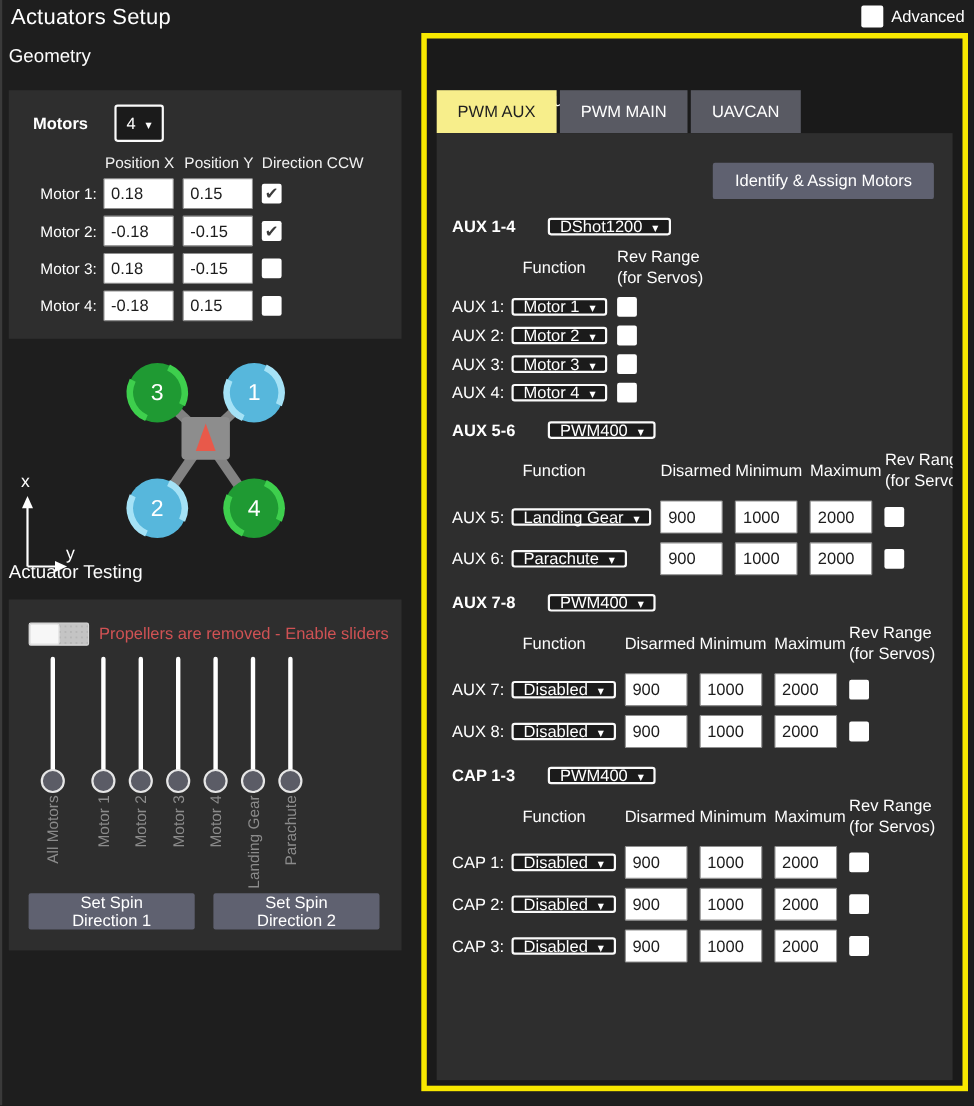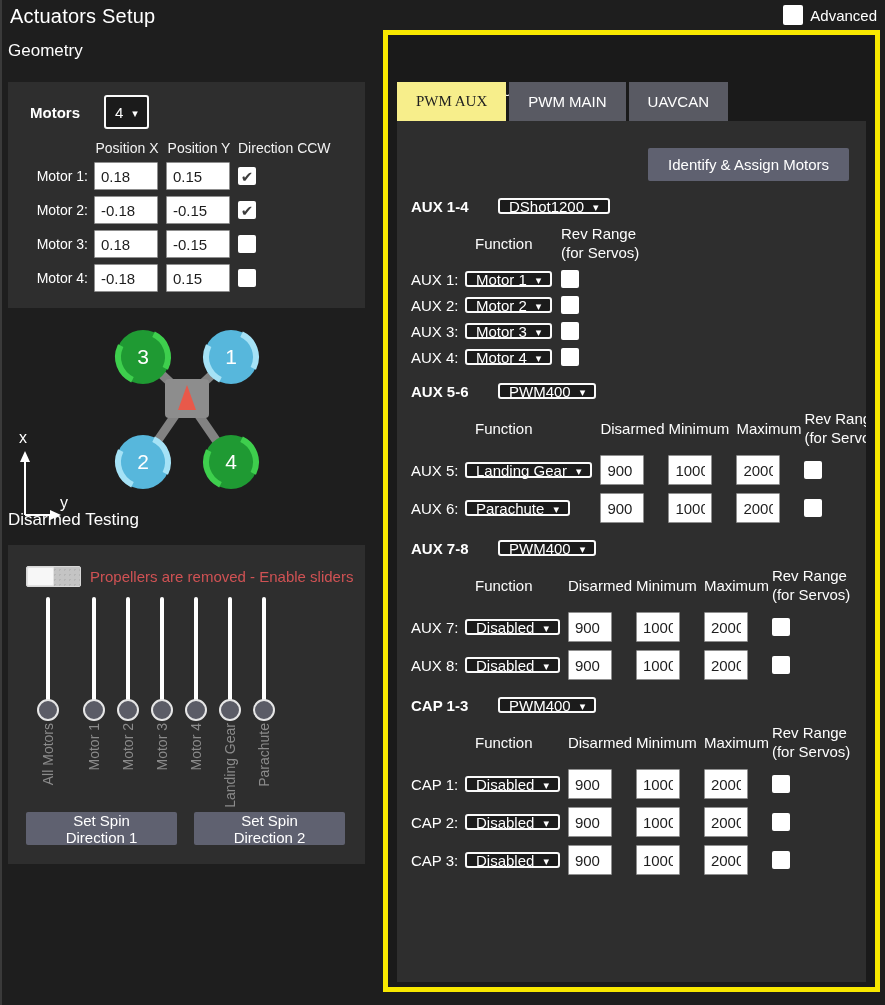--- a/index.html
+++ b/index.html
@@ -67,37 +67,37 @@
   .spin-btns { position:absolute; left:18px; top:267px; display:flex; gap:17px; }
   .spin-btns .btn { width:151px; }
 
   
   #out-panel { position:absolute; left:383px; top:30px; width:497px; height:962px;
                border:5px solid var(--yellow,#f8e800); background:#1a1a1a; }
   #out-title { position:absolute; left:10px; top:12px; font-size:17px;margin-top:34px; }
   #out-tabs { position:absolute; left:9px; top:47px; display:flex; gap:3px; }
   .tab { height:39px; display:flex; align-items:center; padding:0 19px; font-size:15px;
          background:#595a63; color:#fff; cursor:pointer; }
-  .tab.active { background:var(--tab-active,#f7ee8b); color:#1f1f1f;font-family:Liberation Serif, serif; }
+  .tab.active { background:var(--tab-active,#f7ee8b); color:#1f1f1f; }
   #out-content { position:absolute; left:9px; right:9px; top:86px; bottom:5px; background:#2e2e2e;
                  padding:16px 14px 0 14px; overflow:hidden; }
   .identify-row { display:flex; justify-content:flex-end; padding-right:3px;margin-top:11px; }
 
   .group { margin-top:17px; }
   .group-head { display:flex; align-items:flex-start; }
   .group-head .gname { width:87px; font-size:15px; font-weight:bold; }
   .ggrid { display:grid; column-gap:8px; row-gap:8px; align-items:center; margin-top:9px; }
   .g-motor { grid-template-columns:46px 88px 90px; }
   .g-pwm   { grid-template-columns:46px max-content 60px 60px 60px 90px; }
   .ggrid .h { font-size:15px; color:#fdfdfd; }
   .ggrid .h.fn { padding-left:10px; }
   .ggrid .h.num { text-align:center; }
   .ggrid .h.rev { line-height:19px; white-space:nowrap; }
   .ggrid .rlabel { font-size:15px; text-align:right; white-space:nowrap; }
-  .ggrid .field { width:44px; height:30px; }
+  .ggrid .field { width:57px; height:30px; }
   .ggrid .cell { display:flex; }
 </style>
 </head>
 <body>
 
 <div class="page-title">Actuators Setup</div>
 <div class="advanced">
   <span class="cb big"></span>
   <span>Advanced</span>
 </div>
@@ -169,21 +169,21 @@
   <g stroke="#fff" stroke-width="2" fill="#fff">
     <line x1="17" y1="148" x2="17" y2="205"></line>
     <line x1="17" y1="205" x2="46" y2="205"></line>
     <polygon points="17,141 12,152 22,152" stroke="none"></polygon>
     <polygon points="53,205 42,200 42,210" stroke="none"></polygon>
   </g>
   <text x="11" y="133" fill="#fff" font-size="16" stroke="none">x</text>
   <text x="52" y="198" fill="#fff" font-size="16" stroke="none">y</text>
 </svg>
 
-<div class="section-h" style="left:8px; top:510px;">Disarmed Testing</div>
+<div class="section-h" style="left:8px; top:510px;">Actuator Testing</div>
 <div class="panel" id="test-panel">
   <div class="toggle">
       <div class="handle"></div>
     </div>
   <div class="warning">Propellers are removed - Enable sliders</div>
   <div id="sliders">
       <div class="slider" style="left: 24px;">
         <div class="track"></div>
         <div class="knob"></div>
       </div>

